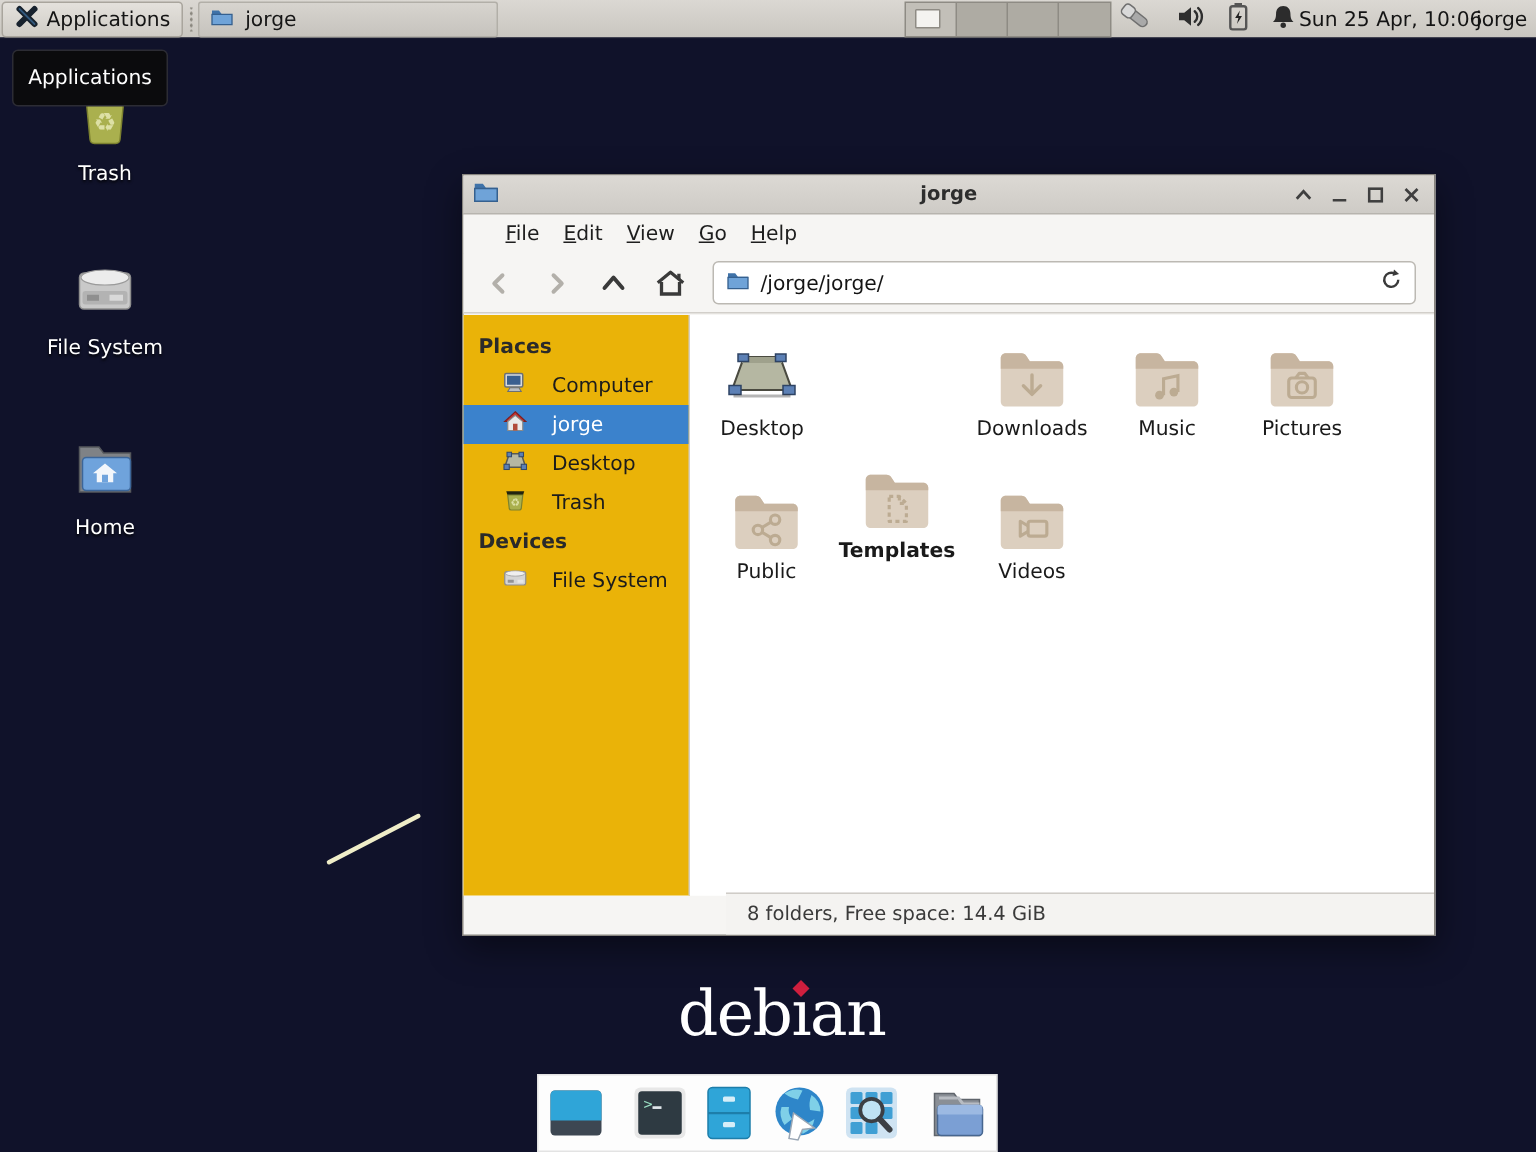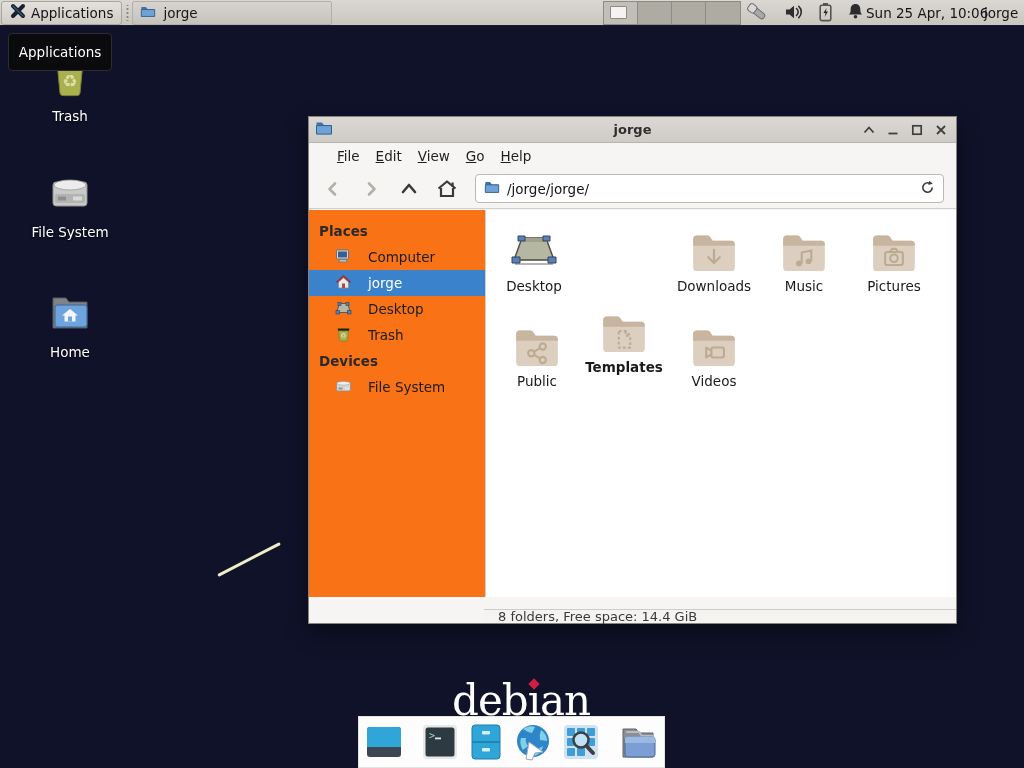--- a/index.html
+++ b/index.html
@@ -41,21 +41,21 @@
 
   
   .desk-icon { position:absolute; width:110px; text-align:center; z-index:5; }
   .desk-icon .glyph { display:flex; justify-content:center; }
   .desk-icon .label { margin-top:6px; color:#ffffff; font-size:13.5px; text-shadow:0 1px 2px #000; }
   .di-trash { left:15px; top:52px; }
   .di-fs { left:15px; top:168px; }
   .di-home { left:15px; top:288px; }
 
   
-  .debian-logo { position:absolute; left:452px; top:676px; color:#ffffff;
+  .debian-logo { position:absolute; left:452px; top:651px; color:#ffffff;
     font-family:"DejaVu Serif", serif; font-size:42px; letter-spacing:-1px; z-index:2; }
   .debian-logo .i-wrap { position:relative; }
   .debian-logo .diamond { position:absolute; left:2px; top:4px; width:8px; height:8px;
     background:#cf1f3e; transform:rotate(45deg); }
 
   
   .cursor-line { position:absolute; left:218px; top:574px; width:70px; height:3px;
     background:#efedc8; border-radius:2px; transform:rotate(-27.3deg); transform-origin:0 50%; z-index:4; }
 
   
@@ -74,32 +74,32 @@
   .menu-item::first-letter { text-decoration:underline; }
 
   .toolbar { height:40px; background:#f6f5f3; border-bottom:1px solid #d2cfca;
     display:flex; align-items:center; padding:0 12px 0 8px; gap:6px; }
   .nav-btn { width:32px; height:30px; display:flex; align-items:center; justify-content:center; border-radius:3px; }
   .path-entry { flex:1; height:29px; background:#ffffff; border:1px solid #bcb9b3; border-radius:4px;
     display:flex; align-items:center; padding:0 8px; gap:7px; margin-left:6px; }
   .path-entry .path-text { flex:1; color:#141414; font-size:13.5px; }
 
   .panes { position:absolute; left:0; top:93px; right:0; bottom:26px; display:flex; background:#ffffff; }
-  .sidebar { width:177px; background:#f97316; border-right:1px solid #d2cfca; padding-top:8px; }
+  .sidebar { width:151px; background:#eab308; border-right:1px solid #d2cfca; padding-top:8px; }
   .side-header { font-weight:bold; color:#2a2a2a; padding:5px 10px; font-size:13.5px; }
   .side-row { height:26px; display:flex; align-items:center; gap:16px; padding-left:26px;
     color:#1c1c1c; font-size:13.5px; }
   .side-row.selected { background:#3b82cc; color:#ffffff; }
 
   .fileview { flex:1; position:relative; background:#ffffff; }
   .file-item { position:absolute; width:90px; height:84px; text-align:center; }
   .file-item .fi-glyph { height:56px; display:flex; align-items:flex-end; justify-content:center; }
   .file-item .label { margin-top:4px; font-size:13.5px; color:#1a1a1a; }
 
-  .statusbar { position:absolute; left:175px; right:0; bottom:0; height:14px;
+  .statusbar { position:absolute; left:175px; right:0; bottom:0; height:28px;
     background:#f4f3f1; border-top:1px solid #cfccc7; display:flex; align-items:center;
     padding-left:14px; color:#3a3a3a; font-size:13px; }
 
   
   .dock { position:absolute; left:358px; top:716px; width:307px; height:52px; background:#fdfdfd;
     border:1px solid #e3e3e3; display:flex; align-items:center; gap:9px; padding:0 6px; z-index:10; }
   .dock-sep { width:1px; height:38px; background:#bdbdbd; }
   .dock-item { width:40px; height:40px; display:flex; align-items:center; justify-content:center; }
 </style>
 </head>

